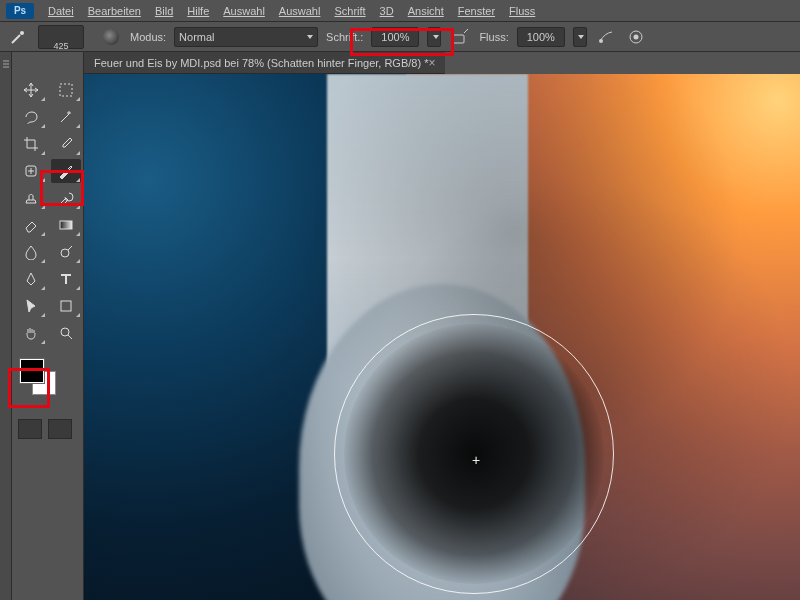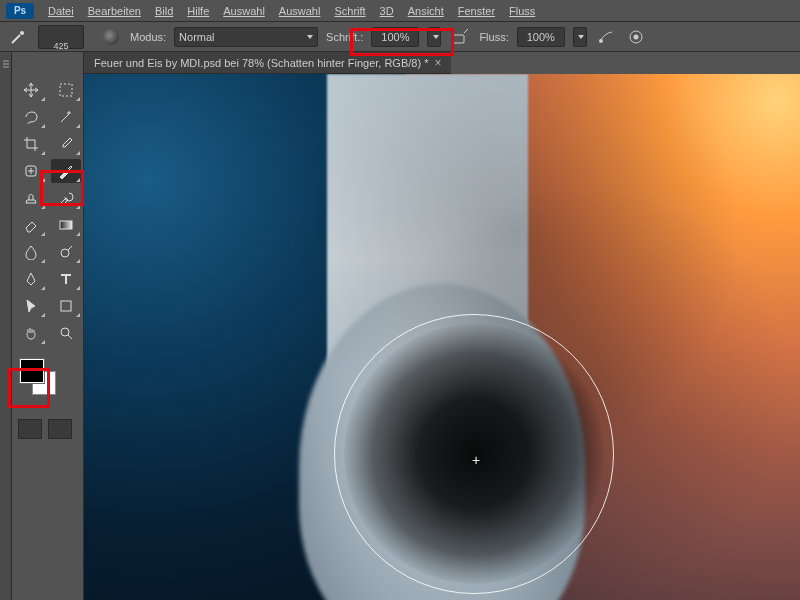--- a/index.html
+++ b/index.html
@@ -17,21 +17,21 @@
   .iconbtn { width: 22px; height: 22px; display: inline-flex; align-items: center; justify-content: center; }
   .brush-dot { width: 14px; height: 14px; border-radius: 50%; background: radial-gradient(circle, #fff 0%, #ccc 40%, rgba(255,255,255,0) 75%); }
   .swirl { width: 16px; height: 16px; border-radius: 50%; background: radial-gradient(circle at 40% 40%, #888, #222); }
   .airbrush-off svg, .pressure svg { display:block; }
 
   
   .lstrip { position: absolute; left: 0; top: 52px; width: 12px; height: 548px; background: #4a4a4a; border-right: 1px solid #2d2d2d; }
   .lstrip .grip { position:absolute; top:8px; left:3px; width:6px; height:2px; background:#777; box-shadow:0 3px 0 #777, 0 6px 0 #777; }
 
   
-  .doctab { position: absolute; left: 84px; top: 52px; height: 22px; background: #3f3f3f; border-bottom: 1px solid #2a2a2a; display: flex; align-items: center; padding: 0 10px; gap: 6px; font-size: 11px; }
+  .doctab { position: absolute; left: 84px; top: 52px; height: 22px; background: #3f3f3f; border-bottom: 1px solid #2a2a2a; display: flex; align-items: center; padding: 0 10px; font-size: 11px; }
   .doctab .x { font-size: 12px; color: #aaa; }
 
   
   .toolbox { position: absolute; left: 12px; top: 52px; width: 72px; height: 548px; background: #535353; border-right: 1px solid #2d2d2d; }
   .toolgrid { margin-top: 26px; display: grid; grid-template-columns: 32px 32px; gap: 3px 3px; padding-left: 4px; }
   .tool { width: 30px; height: 24px; display: flex; align-items: center; justify-content: center; border-radius: 2px; position: relative; }
   .tool svg { stroke: #ddd; fill: none; }
   .tool .tri { position:absolute; right:1px; bottom:1px; width:0; height:0; border-left:4px solid transparent; border-bottom:4px solid #bbb; }
   .tool.selected { background: #2f2f2f; }
 

